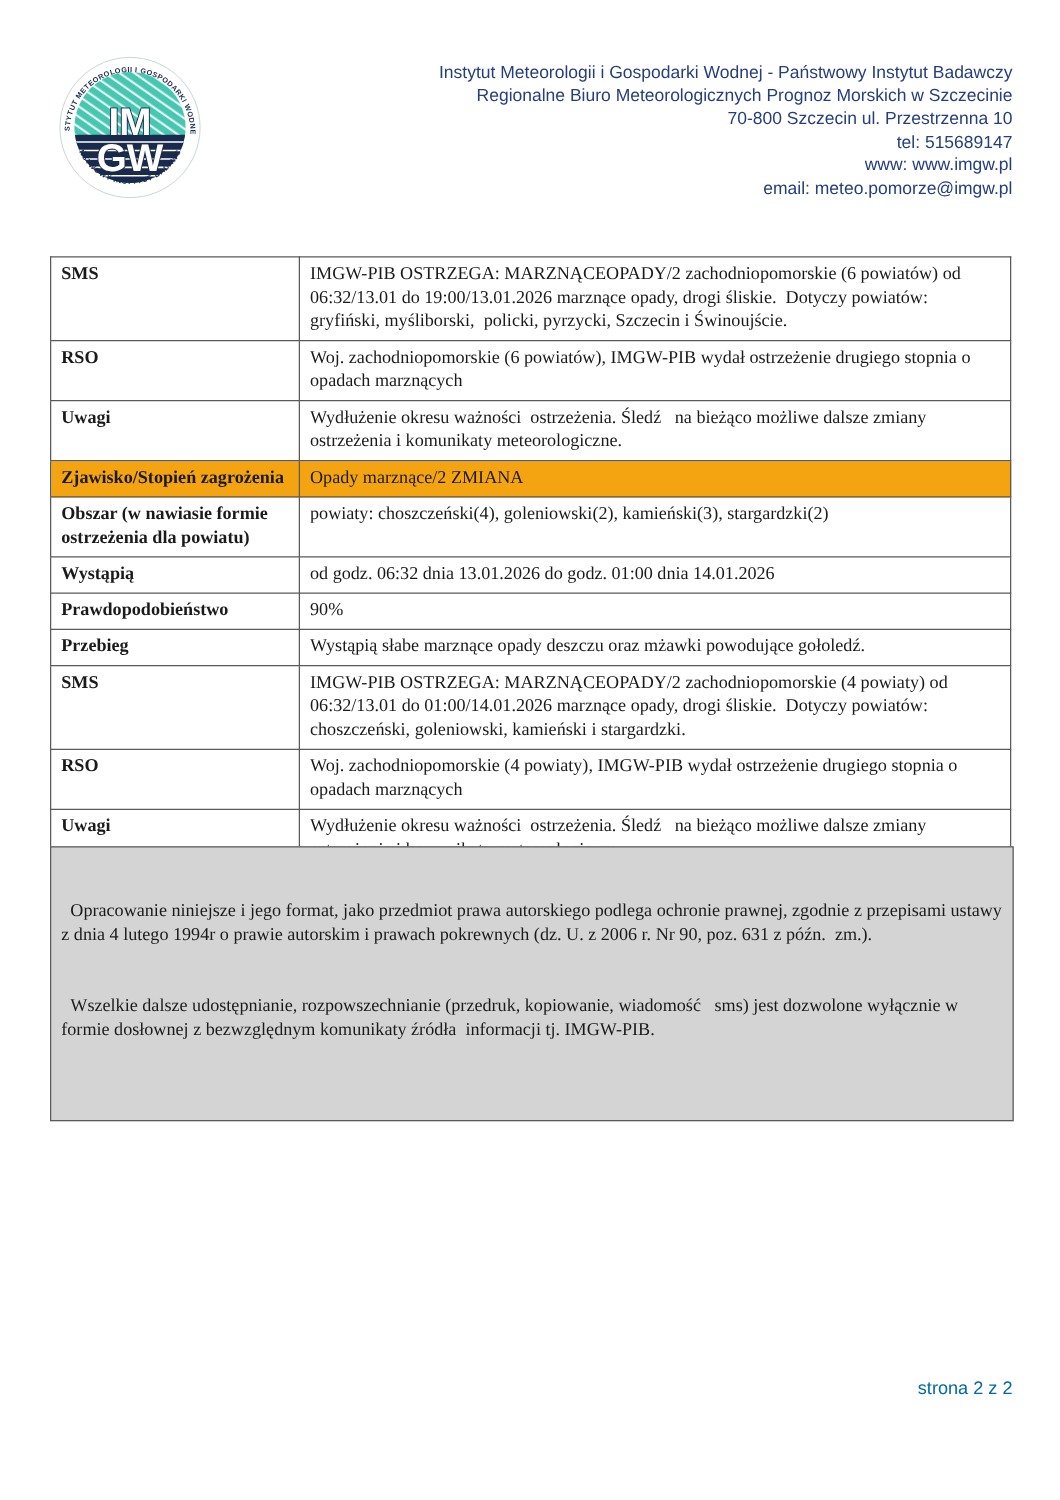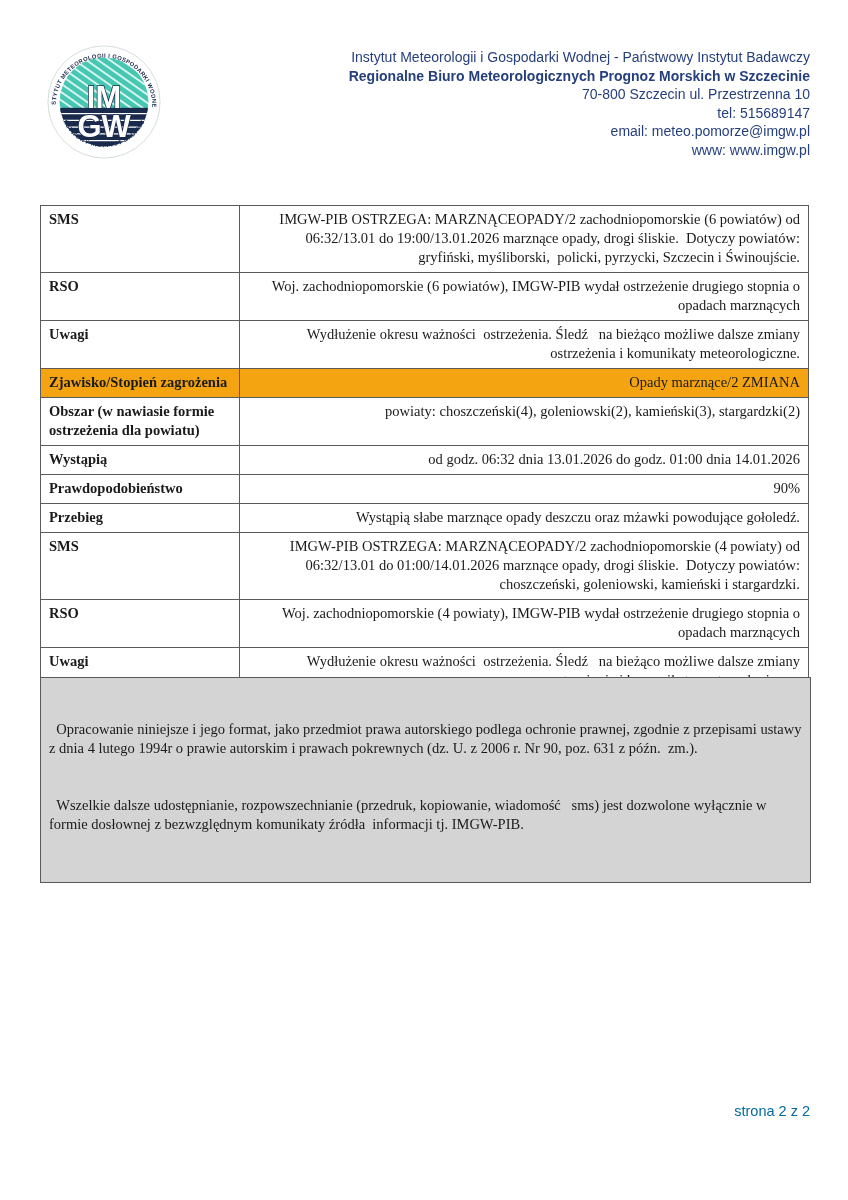--- a/index.html
+++ b/index.html
@@ -24,50 +24,49 @@
   .logo{
     position:absolute;left:46px;top:44px;width:116px;height:116px;
   }
   .org-block{
     position:absolute;top:48px;right:38px;width:560px;
     text-align:right;
     font-family:"Liberation Sans","DejaVu Sans",sans-serif;
     font-size:14px;line-height:18.5px;
     color:var(--header-blue);
   }
-  .org-block .bold{font-weight:bold;}
+  .org-block .bold{font-weight:normal;}
   
   table.warning{
     position:absolute;left:40px;top:205px;width:769px;
     border-collapse:collapse;
     font-size:14.5px;line-height:19px;
   }
   table.warning td{
     border:1px solid var(--border-dark);
     vertical-align:top;
     padding:4px 8px 5px 8px;
   }
   td.label{
     width:182px;
     font-weight:bold;
   }
   td.value{
     white-space:pre-wrap;
     padding-left:11px;
-    text-align:right;
   }
   tr.highlight td{
     background:var(--highlight-orange);
   }
   
   .copyright{
     position:absolute;left:40px;top:677px;width:753px;
     background:var(--footer-gray);
     border:1px solid var(--border-dark);
-    padding:4px 8px 10px 8px;
+    padding:4px 8px 24px 8px;
     font-size:14.5px;line-height:19px;
     white-space:pre-wrap;
   }
   
   .page-number{
     position:absolute;right:38px;top:1103px;
     font-family:"Liberation Sans","DejaVu Sans",sans-serif;
     font-size:14.5px;
     color:#0369a1;
   }
@@ -120,22 +119,22 @@
         <textPath href="#arcBot" startOffset="50%" text-anchor="middle">PAŃSTWOWY INSTYTUT BADAWCZY</textPath>
       </text>
     </svg>
   </div>
 
   <div class="org-block">
     <div>Instytut Meteorologii i Gospodarki Wodnej - Państwowy Instytut Badawczy</div>
     <div class="bold">Regionalne Biuro Meteorologicznych Prognoz Morskich w Szczecinie</div>
     <div>70-800 Szczecin ul. Przestrzenna 10</div>
     <div>tel: 515689147</div>
+    <div>www: www.imgw.pl</div>
     <div>email: meteo.pomorze@imgw.pl</div>
-    <div>www: www.imgw.pl</div>
   </div>
 
   <table class="warning">
     <tbody>
       <tr>
         <td class="label">SMS</td>
         <td class="value">IMGW-PIB OSTRZEGA: MARZNĄCEOPADY/2 zachodniopomorskie (6 powiatów) od 06:32/13.01 do 19:00/13.01.2026 marznące opady, drogi śliskie.  Dotyczy powiatów: gryfiński, myśliborski,  policki, pyrzycki, Szczecin i Świnoujście.</td>
       </tr>
       <tr>
         <td class="label">RSO</td>

